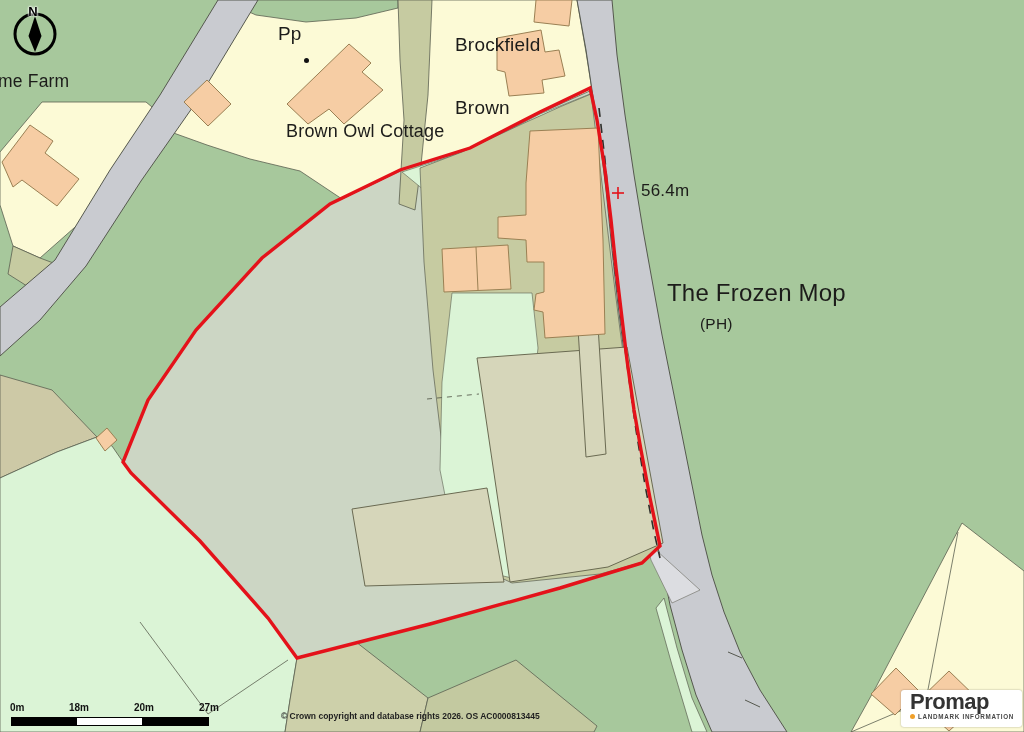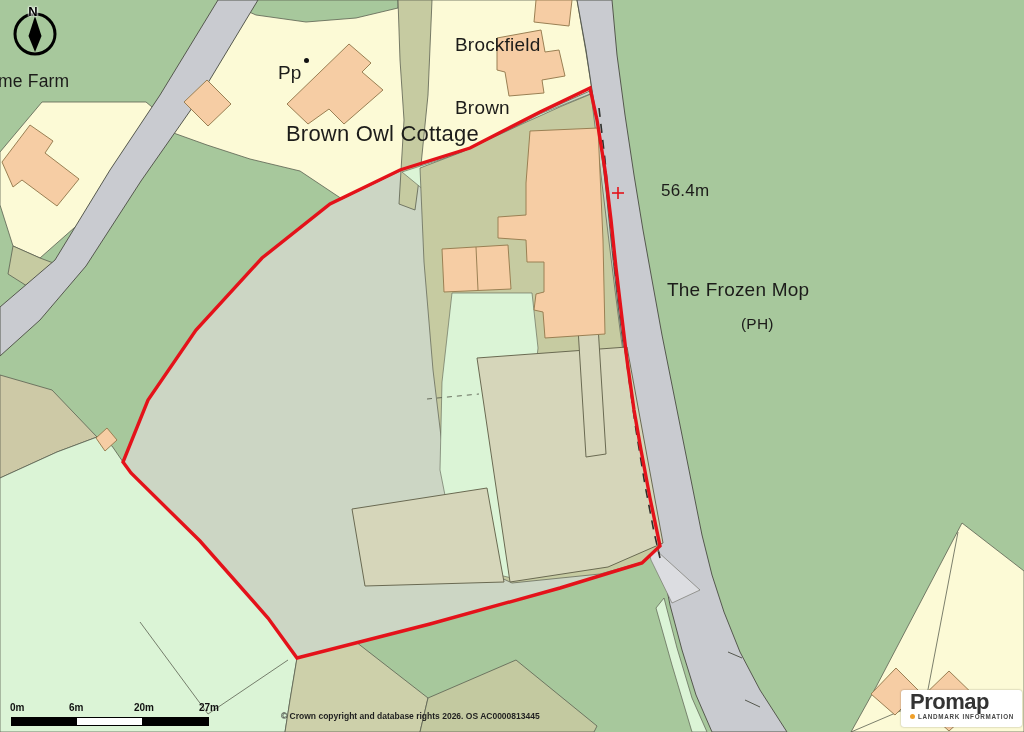--- a/index.html
+++ b/index.html
@@ -6,27 +6,27 @@
   #map-root{
     position:relative;width:1024px;height:732px;overflow:hidden;
     font-family:"Liberation Sans",sans-serif;background:#a7c89c;
   }
   #terrain{position:absolute;left:0;top:0;width:1024px;height:732px;}
   .map-label{
     position:absolute;color:#1c1c1a;white-space:pre;line-height:1.1;
     letter-spacing:.2px;
   }
   .lbl-farm{left:-2px;top:72px;font-size:17.5px;}
-  .lbl-pp{left:278px;top:24px;font-size:19px;margin-top:39px;}
+  .lbl-pp{left:278px;top:24px;font-size:19px;}
   .pp-dot{position:absolute;left:304px;top:58px;width:5px;height:5px;border-radius:50%;background:#111;}
-  .lbl-brownowl{left:286px;top:122px;font-size:22px;text-align:center;}
+  .lbl-brownowl{left:286px;top:122px;font-size:18px;text-align:center;}
   .lbl-brockfield{left:455px;top:-8px;font-size:19px;line-height:21px;}
-  .lbl-spot{left:641px;top:182px;font-size:17px;margin-left:20px;}
-  .lbl-pub{left:667px;top:280px;font-size:19px;}
-  .lbl-ph{left:741px;top:315px;font-size:15.5px;}
+  .lbl-spot{left:641px;top:182px;font-size:17px;}
+  .lbl-pub{left:667px;top:280px;font-size:24px;}
+  .lbl-ph{left:700px;top:315px;font-size:15.5px;}
   .lbl-copyright{left:281px;top:712px;font-size:8.5px;font-weight:700;color:#1f1f1f;letter-spacing:0;}
   
   #north{position:absolute;left:6px;top:4px;width:54px;height:56px;}
   #north .n-letter{
     position:absolute;left:0;top:0;width:54px;text-align:center;font-size:13px;font-weight:700;color:#000;
     text-shadow:0 0 2px #fff,0 0 2px #fff,0 0 3px #fff;
   }
   
   #scalebar{position:absolute;left:0;top:700px;width:240px;height:32px;}
   .scale-num{position:absolute;top:2px;font-size:10px;font-weight:700;color:#111;text-align:right;}
@@ -131,21 +131,21 @@
   <div class="map-label lbl-brockfield">
     <div>Brockfield</div>
     <div>Brown</div>
   </div>
   <div class="map-label lbl-spot">56.4m</div>
   <div class="map-label lbl-pub">The Frozen Mop</div>
   <div class="map-label lbl-ph">(PH)</div>
 
   <div id="scalebar">
     <span class="scale-num sn0">0m</span>
-    <span class="scale-num sn1">6m</span>
+    <span class="scale-num sn1">18m</span>
     <span class="scale-num sn2">20m</span>
     <span class="scale-num sn3">27m</span>
     <div class="bar">
       <div class="seg seg-a"></div>
       <div class="seg seg-b"></div>
       <div class="seg seg-c"></div>
     </div>
   </div>
 
   <div class="map-label lbl-copyright">© Crown copyright and database rights 2026. OS AC0000813445</div>

